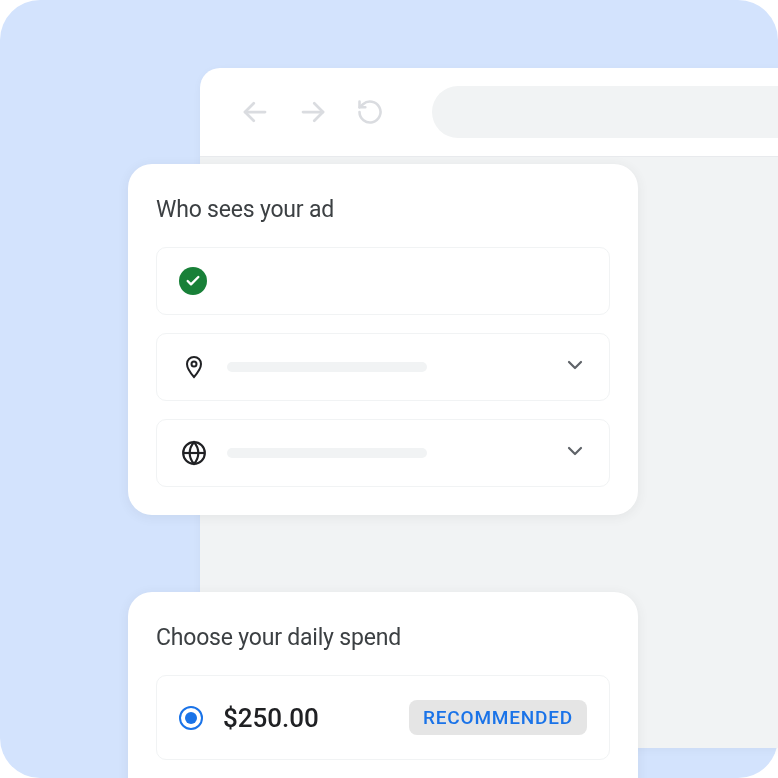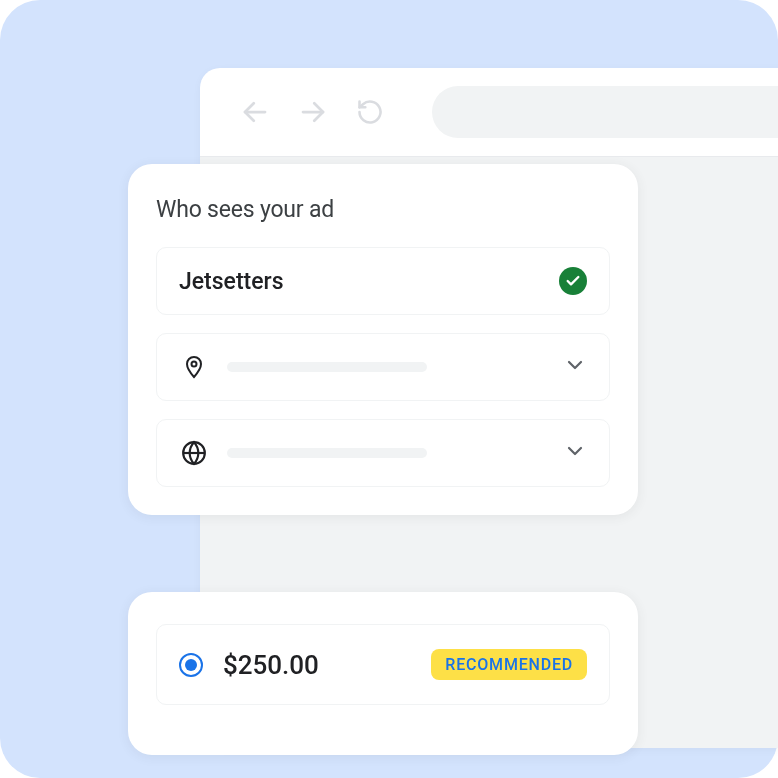--- a/index.html
+++ b/index.html
@@ -176,23 +176,23 @@
     }
     
     .spend-amount {
       font-size: 26px;
       color: #202124;
       font-weight: 500;
       flex: 1;
     }
     
     .badge {
-      background: #fde047;
+      background: #e5e5e5;
       color: #1a73e8;
-      font-size: 16px;
+      font-size: 19px;
       font-weight: 500;
       letter-spacing: 0.8px;
       padding: 6px 14px;
       border-radius: 8px;
     }
   </style>
 </head>
 <body>
 
 <div class="backdrop"></div>
@@ -219,21 +219,20 @@
     </div>
     <div class="address-bar"></div>
   </div>
   <div class="browser-content"></div>
 </div>
 
 <div class="card card-audience">
   <div class="card-title">Who sees your ad</div>
 
   <div class="option-row">
-    <div class="option-text">Jetsetters</div>
     <div class="check-circle">
       <svg width="16" height="16" viewBox="0 0 24 24" fill="none" stroke="#fff" stroke-width="3.5" stroke-linecap="round" stroke-linejoin="round">
           <polyline points="20 6 9 17 4 12"></polyline>
         </svg>
     </div>
   </div>
 
   <div class="option-row">
     <div class="row-icon">
       <svg width="24" height="28" viewBox="0 0 24 24" fill="none" stroke="#202124" stroke-width="2">
@@ -260,20 +259,21 @@
     <div class="placeholder-line"></div>
     <div class="chevron">
       <svg width="24" height="24" viewBox="0 0 24 24" fill="none" stroke="currentColor" stroke-width="2.2" stroke-linecap="round" stroke-linejoin="round">
           <polyline points="6 9 12 15 18 9"></polyline>
         </svg>
     </div>
   </div>
 </div>
 
 <div class="card card-spend">
+  <div class="card-title">Choose your daily spend</div>
 
   <div class="spend-row">
     <div class="radio-btn">
       <div class="radio-inner"></div>
     </div>
     <div class="spend-amount">$250.00</div>
     <div class="badge">RECOMMENDED</div>
   </div>
 </div>
 

